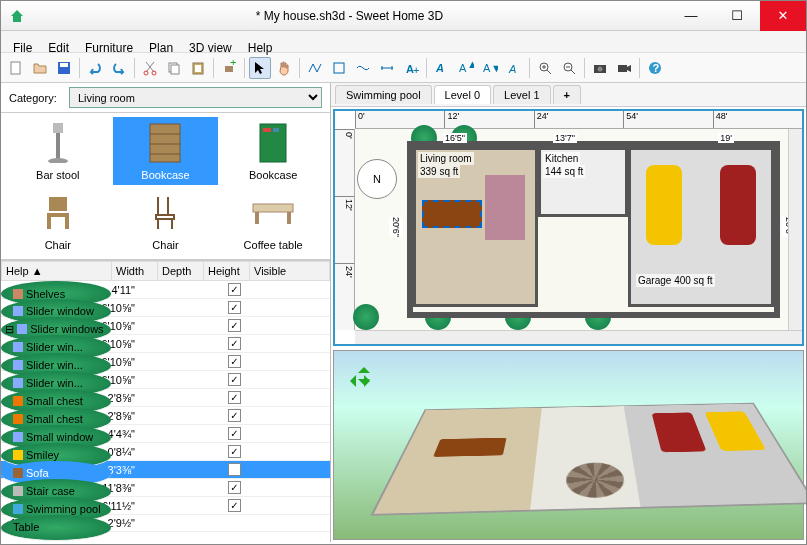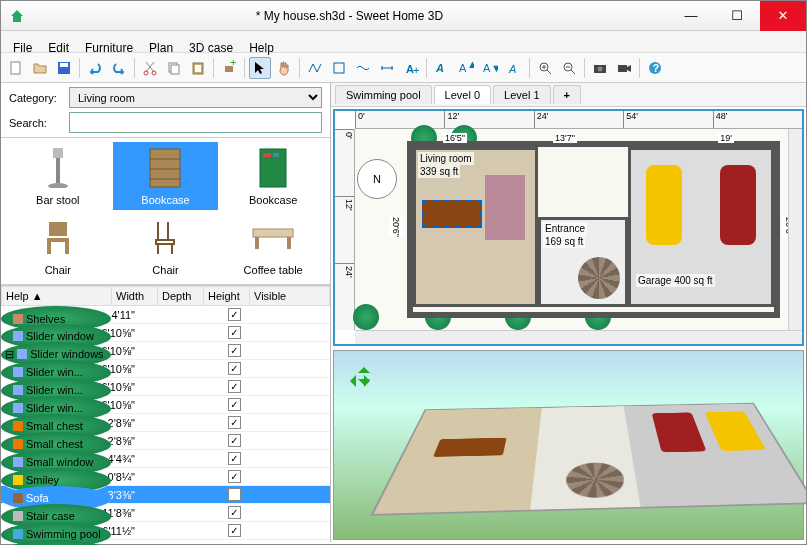--- a/index.html
+++ b/index.html
@@ -80,21 +80,21 @@
   <div class="ctl">—</div>
   <div class="ctl">☐</div>
   <div class="ctl close">✕</div>
 </div>
 
 <div class="menubar">
   <span>File</span>
   <span>Edit</span>
   <span>Furniture</span>
   <span>Plan</span>
-  <span>3D case</span>
+  <span>3D view</span>
   <span>Help</span>
 </div>
 
 <div class="toolbar">
   <div class="tbtn">
       <svg viewBox="0 0 16 16">
         <rect x="3" y="2" width="9" height="12" fill="#fff" stroke="#888"></rect>
       </svg>
     </div>
   <div class="tbtn">
@@ -241,24 +241,20 @@
       </svg>
     </div>
 </div>
 
 <div class="content">
   <div class="left">
     <div class="cat-panel">
       <div class="cat-row">
         <label>Category:</label>
         <select><option>Living room</option></select>
-      </div>
-      <div class="cat-row">
-        <label>Search:</label>
-        <input type="text" value="" style="">
       </div>
     </div>
     <div class="catalog" id="catalog">
         <div class="cat-item">
           <div class="thumb">
             <svg width="30" height="40">
               <rect x="10" y="0" width="10" height="10" fill="#bbb"></rect>
               <rect x="13" y="10" width="4" height="25" fill="#888"></rect>
               <ellipse cx="15" cy="38" rx="10" ry="3" fill="#999"></ellipse>
             </svg>
@@ -470,24 +466,23 @@
           <div class="dim-label" style="top:-14px; left:140px">13'7"</div>
           <div class="dim-label" style="top:-14px; right:40px">19'</div>
           <div class="dim-label" style="top:70px; left:-24px; writing-mode:vertical-rl">20'6"</div>
           <div class="dim-label" style="top:70px; right:-22px; writing-mode:vertical-rl">20'6"</div>
           <div class="room" style="left:0; top:0; width:125px; height:160px; background:#d4c8b0;">
             <div class="room-label">Living room</div><br>
             <div class="room-label">339 sq ft</div>
             <div class="sofa" style="left:6px; top:50px"></div>
             <div style="position:absolute; right:10px; top:25px; width:40px; height:65px; background:#b89"></div>
           </div>
-          <div class="room" style="left:125px; top:70px; width:90px; height:90px; background:#eee;">
-            <div class="room-label">Entrance</div><br>
-            <div class="room-label">169 sq ft</div>
-            <div style="position:absolute; right:5px; bottom:5px; width:42px; height:42px; border-radius:50%; background:repeating-conic-gradient(#987 0 20deg,#765 20deg 40deg)"></div>
+          <div class="room" style="left:125px; top:0; width:90px; height:70px; background:#eee;">
+            <div class="room-label">Kitchen</div><br>
+            <div class="room-label">144 sq ft</div>
           </div>
           <div class="room" style="left:215px; top:0; right:0; height:160px; background:#ddd;">
             <div class="room-label" style="position:absolute; bottom:17px; left:5px">Garage 400 sq ft</div>
             <div class="car yellow" style="left:15px; top:15px"></div>
             <div class="car red" style="right:15px; top:15px"></div>
           </div>
         </div>
       </div>
       <div class="scroll-h"></div>
       <div class="scroll-v"></div>

